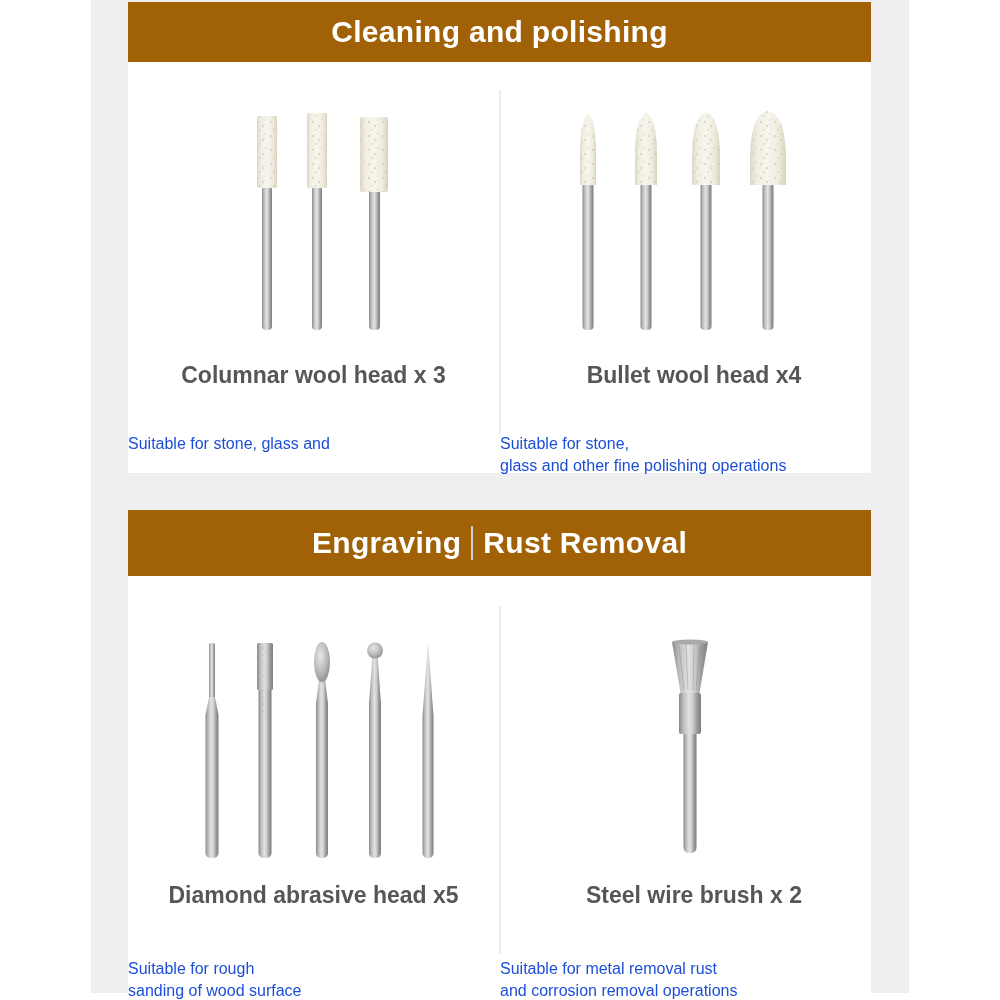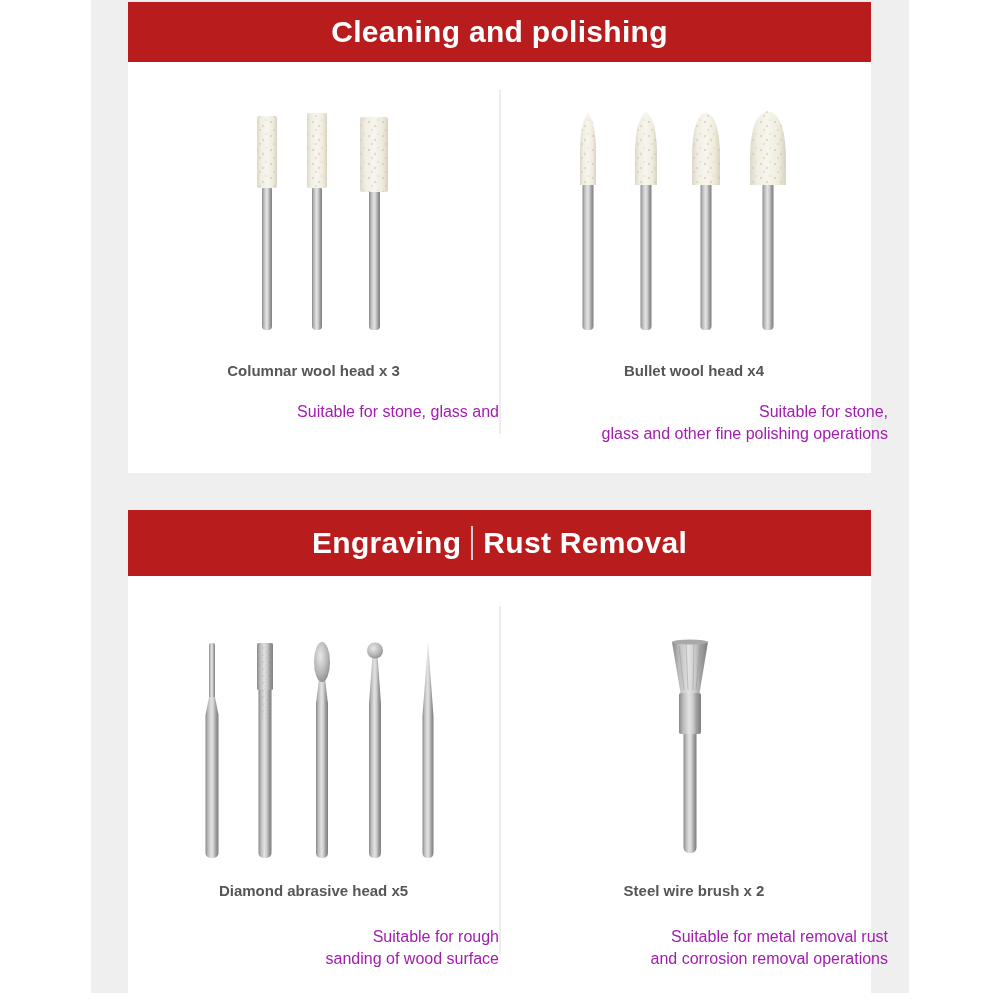--- a/index.html
+++ b/index.html
@@ -6,48 +6,48 @@
   body{
     width:1000px;height:1000px;
     background:#ffffff;
     font-family:"Liberation Sans", sans-serif;
     position:relative;
     overflow:hidden;
   }
   .canvas{position:absolute;left:0;top:0;width:1000px;height:1000px;}
   .backdrop{position:absolute;left:91px;top:0;width:818px;height:993px;background:#efefef;}
   .band{
-    position:absolute;left:128px;width:743px;background:#b91c1c;
+    position:absolute;left:128px;width:743px;background:#a16207;
     display:flex;align-items:center;justify-content:center;gap:22px;
   }
   .band1{top:2px;height:60px;}
   .band2{top:510px;height:66px;gap:10px;}
   .band-label{
     color:#ffffff;font-size:30px;font-weight:700;letter-spacing:.3px;white-space:nowrap;
   }
   .band-divider{width:2px;height:34px;background:#cfcfcf;}
   .panel{position:absolute;left:128px;width:743px;background:#ffffff;}
   .panel1{top:62px;height:411px;}
   .panel2{top:576px;height:424px;}
   .vdivider{position:absolute;width:2px;background:#ececec;}
   .panel1 .vdivider{left:371px;top:28px;height:344px;}
   .panel2 .vdivider{left:371px;top:30px;height:348px;}
   .tools-svg{position:absolute;left:0;top:0;}
   .col{position:absolute;top:0;height:100%;}
   .col-left{left:0;width:371px;}
   .col-right{left:372px;width:388px;}
   .col-title{
     position:absolute;width:100%;text-align:center;
-    font-size:15px;font-weight:700;color:#565656;white-space:nowrap;
+    font-size:23px;font-weight:700;color:#565656;white-space:nowrap;
   }
   .panel1 .col-title{top:300px;}
   .panel2 .col-title{top:306px;}
   .col-desc{
-    position:absolute;width:100%;text-align:right;
-    font-size:16px;color:#a21caf;line-height:22px;
+    position:absolute;width:100%;text-align:left;
+    font-size:16px;color:#1d4ed8;line-height:22px;margin-top:32px;
   }
   .panel1 .col-desc{top:339px;}
   .panel2 .col-desc{top:350px;}
   .hidden-defs{position:absolute;width:0;height:0;}
 </style>
 </head>
 <body>
 
 <svg class="hidden-defs" aria-hidden="true">
   <defs>

